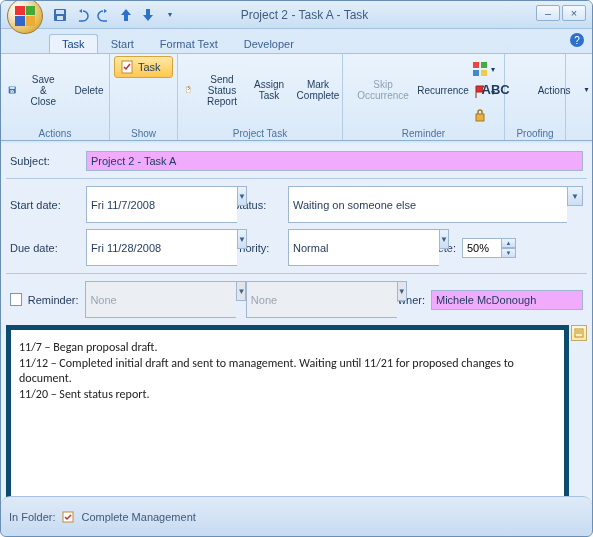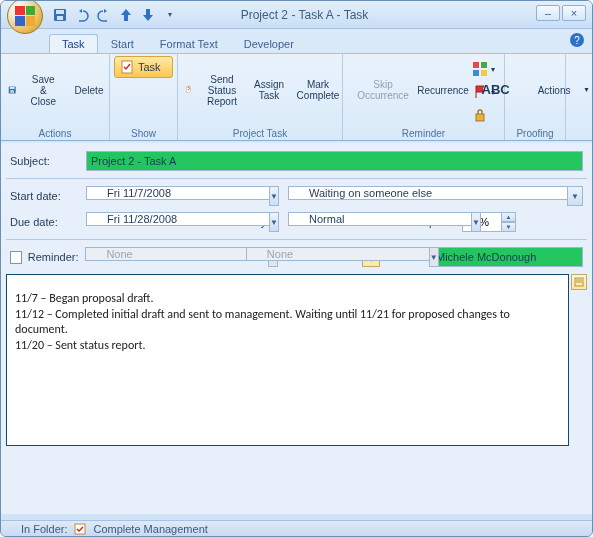--- a/index.html
+++ b/index.html
@@ -23,31 +23,31 @@
 .group-label { position:absolute; bottom:1px; left:0; right:0; text-align:center; font-size:10px; color:#4b72a0; }
 .btn-lg { display:flex; align-items:center; justify-content:center; width:54px; height:68px; border:1px solid transparent; border-radius:3px; font-size:10px; color:#1e395b; text-align:center; line-height:1.1; padding:2px; gap:14px; cursor:pointer; }
 .btn-sm { display:flex; align-items:center; gap:3px; height:22px; padding:0 4px; border:1px solid transparent; border-radius:3px; font-size:11px; color:#1e395b; cursor:pointer; }
 .btn-sm.active { background:linear-gradient(180deg,#ffe9a6,#ffc850); border-color:#d6a43a; }
 .ico24 { width:24px; height:24px; display:inline-block; }
 .ico16 { width:16px; height:16px; display:inline-block; }
 .body-area { background:#e6effa; padding:5px; position:absolute; top:142px; bottom:22px; left:0; right:0; }
 .infobar { background:#dce8f7; border:1px solid #b3cae2; padding:3px 8px; font-size:11px; color:#3b5b7e; border-radius:2px; margin-bottom:4px; }
 .row { display:flex; align-items:center; gap:6px; padding:3px 4px; font-size:11px; }
 .lbl { width:70px; color:#1e395b; }
-.field { border:1px solid #9fb7d3; background:#22c55e; height:20px; padding:1px 4px; font-size:11px; color:#1e395b; }
+.field { border:1px solid #9fb7d3; background:#f0abfc; height:20px; padding:1px 4px; font-size:11px; color:#1e395b; }
 .combo { position:relative; display:flex; }
-.combo input { border:1px solid #9fb7d3; border-right:none; background:#fff; height:14px; padding:1px 20px; font-size:11px; flex:1; color:#1e395b; }
+.combo input { border:1px solid #9fb7d3; border-right:none; background:#fff; height:37px; padding:1px 4px; font-size:11px; flex:1; color:#1e395b; }
 .combo .arrow { width:16px; height:20px; border:1px solid #9fb7d3; background:linear-gradient(180deg,#eaf3fc,#cddff2); display:flex;align-items:center;justify-content:center; font-size:8px; color:#3c6290; }
 .combo.dis input { background:#ebeef2; color:#9aa6b3; }
 .combo.dis .arrow { background:#e2e6ec; }
 .sep { height:1px; background:#b3cae2; margin:4px 0; }
 .notes-wrap { position:relative; margin-top:4px; }
-.notes { width: calc(100% - 18px); height: 172px; border:1px solid #0c4a6e; background:#fff; padding:16px 8px; font-size:12px; color:#222; line-height:1.3; white-space:pre-wrap; overflow:auto; font-family:Calibri,"Segoe UI",sans-serif; }
+.notes { width: calc(100% - 18px); height: 192px; border:5px solid #0c4a6e; background:#fff; padding:10px 8px; font-size:12px; color:#222; line-height:1.3; white-space:pre-wrap; overflow:auto; font-family:Calibri,"Segoe UI",sans-serif; }
 .note-side { position:absolute; right:0; top:0; width:16px; height:16px; border:1px solid #c2a96a; background:linear-gradient(180deg,#fff7df,#ffe7a2); display:flex;align-items:center;justify-content:center; font-size:10px; }
-.statusbar { position:absolute; bottom:0; left:0; right:0; height:16px; background:linear-gradient(180deg,#dfeaf8,#c8dbf1); border-top:1px solid #a5c2e0; display:flex; align-items:center; font-size:11px; color:#3b5b7e; padding:0 20px; gap:6px; }
+.statusbar { position:absolute; bottom:0; left:0; right:0; height:40px; background:linear-gradient(180deg,#dfeaf8,#c8dbf1); border-top:1px solid #a5c2e0; display:flex; align-items:center; font-size:11px; color:#3b5b7e; padding:0 8px; gap:6px;border-radius:9px; }
 .chk { width:13px; height:13px; border:1px solid #7a96b5; background:#fff; display:inline-block; vertical-align:middle; }
 .spin { display:flex; }
 .spin input { width:40px; border:1px solid #9fb7d3; height:20px; font-size:11px; padding:0 4px; }
 .spin .bt { width:14px; display:flex; flex-direction:column; }
 .spin .bt div { flex:1; border:1px solid #9fb7d3; border-left:none; background:linear-gradient(180deg,#eaf3fc,#cddff2); font-size:6px; display:flex;align-items:center;justify-content:center; color:#3c6290; }
 svg { display:block; }
 </style>
 </head>
 <body>
 

